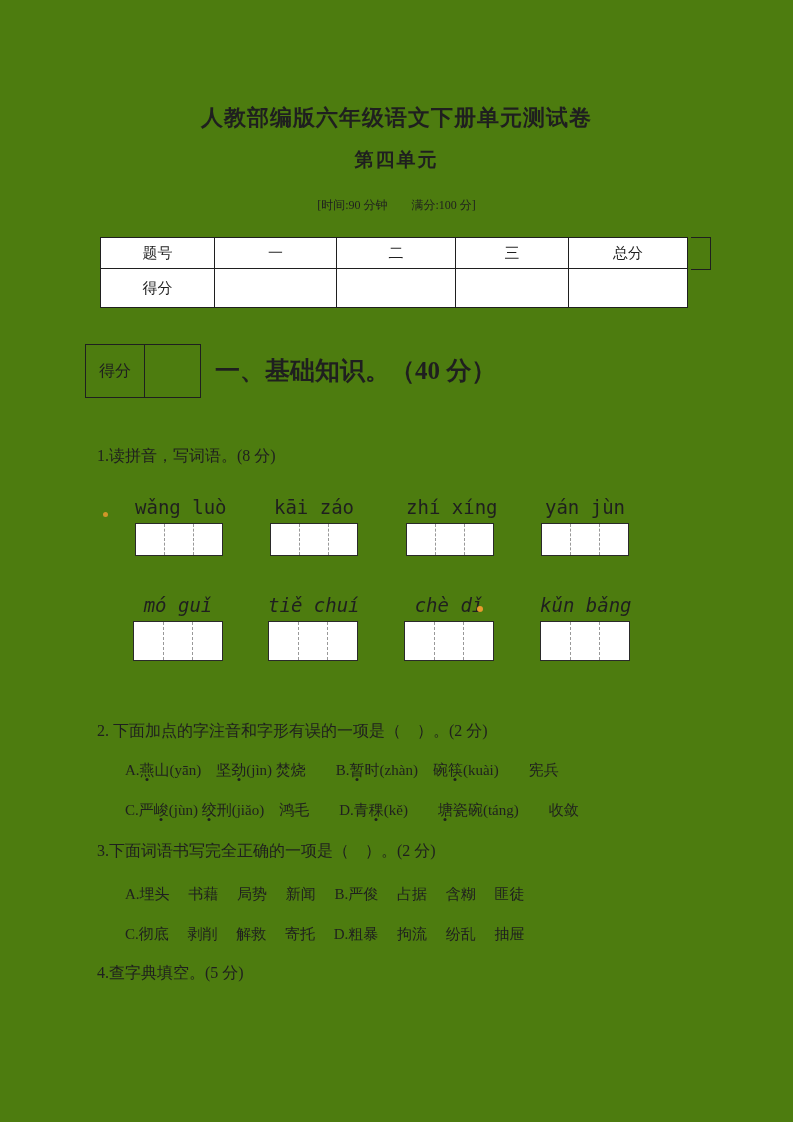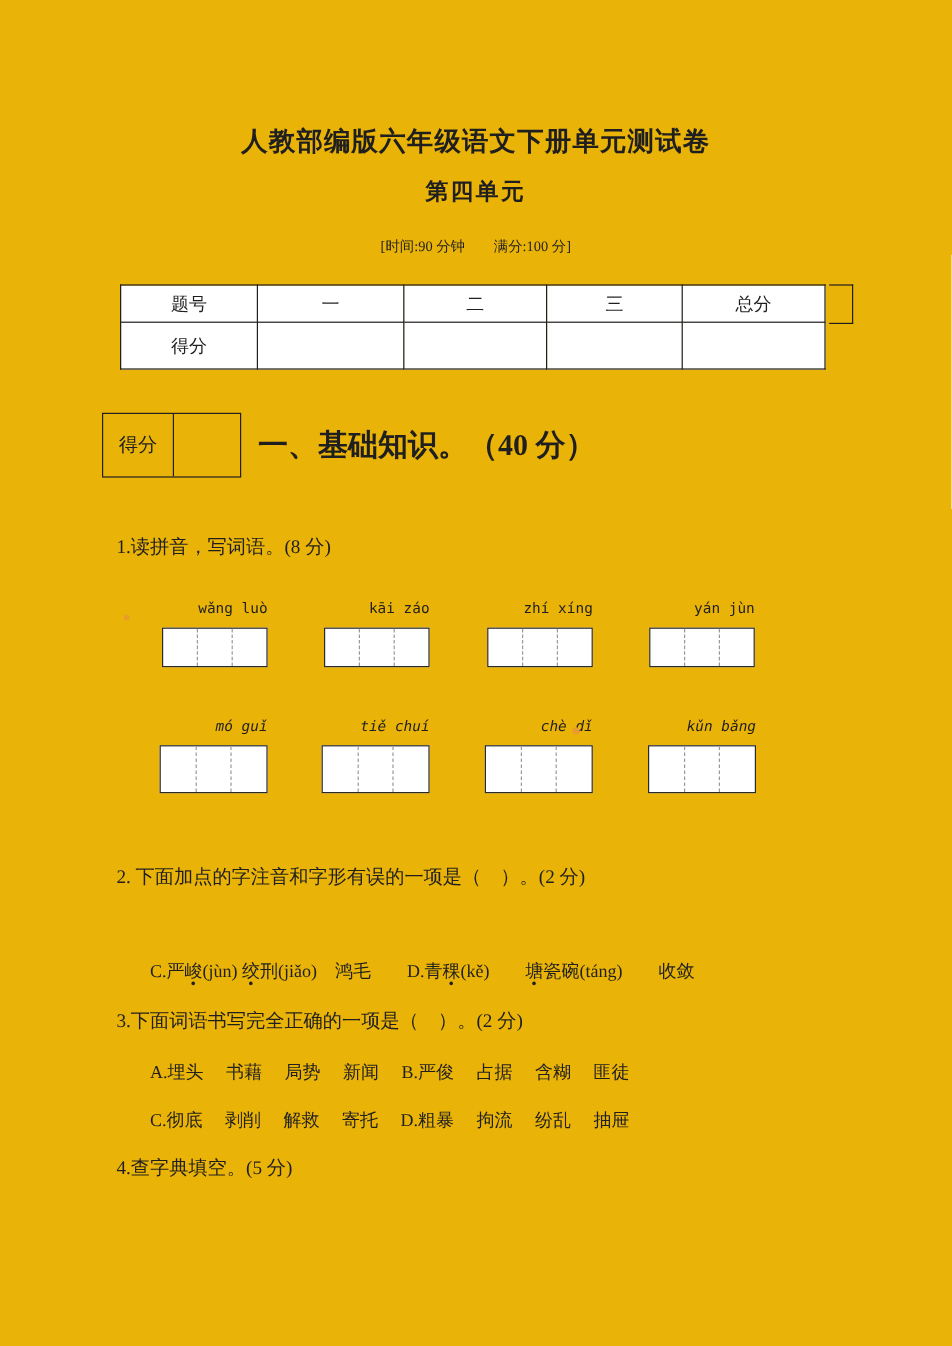--- a/index.html
+++ b/index.html
@@ -1,16 +1,16 @@
 <!DOCTYPE html>
 <html><head>
 <meta charset="utf-8">
 <style>
   html,body{margin:0;padding:0;background:#fff;}
-  #page{position:relative;width:793px;height:1122px;background:#eab308;
+  #page{position:relative;width:793px;height:1122px;background:#4d7c0f;
         font-family:"Liberation Serif",serif;color:#1f1f1f;overflow:hidden;}
   .abs{position:absolute;}
   .center{left:0;width:793px;text-align:center;}
 
   #title{top:103px;font-size:22px;font-weight:bold;letter-spacing:1px;}
   #subtitle{top:147px;font-size:19px;font-weight:bold;letter-spacing:2px;}
   #meta{top:197px;font-size:12px;}
 
   #scoretable{position:absolute;left:100px;top:237px;border-collapse:collapse;}
   #scoretable td{border:1.5px solid #1f1f1f;text-align:center;font-size:15px;padding:0;background:#fff;}
@@ -25,22 +25,22 @@
   #sec1head{left:215px;top:354px;font-size:25px;font-weight:bold;}
 
   .qtext{left:97px;font-size:16px;}
   #q1text{top:446px;}
   #q2text{top:721px;}
   #q3text{top:841px;}
   #q4text{top:963px;}
 
   .wg{position:absolute;width:88px;text-align:center;}
   .wg.r2{width:90px;font-style:italic;}
-  .wg .py{font-family:"DejaVu Sans Mono",monospace;font-size:12px;height:20px;line-height:20px;
-          margin-bottom:6px;white-space:nowrap;text-align:right;}
+  .wg .py{font-family:"DejaVu Sans Mono",monospace;font-size:19px;height:20px;line-height:20px;
+          margin-bottom:6px;white-space:nowrap;}
   .wg .grid{display:flex;border:1.5px solid #2a2a2a;height:31px;background:#fff;}
   .wg.r2 .grid{height:38px;}
   .grid .cell{flex:1;border-left:1px dashed #999;}
   .grid .cell:first-child{border-left:none;}
   #wg1{left:135px;top:497px;} #wg2{left:270px;top:497px;}
   #wg3{left:406px;top:497px;} #wg4{left:541px;top:497px;}
   #wg5{left:133px;top:595px;} #wg6{left:268px;top:595px;}
   #wg7{left:404px;top:595px;} #wg8{left:540px;top:595px;}
 
   .opt{left:125px;font-size:15px;white-space:pre-wrap;line-height:1.55;}
@@ -152,20 +152,21 @@
   <div class="wg r2" id="wg8">
     <div class="py">kǔn bǎng</div>
     <div class="grid">
       <div class="cell"></div>
       <div class="cell"></div>
       <div class="cell"></div>
     </div>
   </div>
 
   <div class="abs qtext" id="q2text">2. 下面加点的字注音和字形有误的一项是（　）。(2 分)</div>
+  <div class="abs opt" id="q2l1">A.<span class="dot-under">燕</span>山(yān)　坚<span class="dot-under">劲</span>(jìn) 焚烧　　B.<span class="dot-under">暂</span>时(zhàn)　碗<span class="dot-under">筷</span>(kuài)　　宪兵</div>
   <div class="abs opt" id="q2l2">C.严<span class="dot-under">峻</span>(jùn) <span class="dot-under">绞</span>刑(jiǎo)　鸿毛　　D.青<span class="dot-under">稞</span>(kě)　　<span class="dot-under">塘</span>瓷碗(táng)　　收敛</div>
 
   <div class="abs qtext" id="q3text">3.下面词语书写完全正确的一项是（　）。(2 分)</div>
   <div class="abs opt" id="q3l1">A.埋头　 书藉　 局势　 新闻　 B.严俊　 占据　 含糊　 匪徒</div>
   <div class="abs opt" id="q3l2">C.彻底　 剥削　 解救　 寄托　 D.粗暴　 拘流　 纷乱　 抽屉</div>
 
   <div class="abs qtext" id="q4text">4.查字典填空。(5 分)</div>
 
   <div class="inkdot" id="dot1"></div>
   <div class="inkdot" id="dot2"></div>

